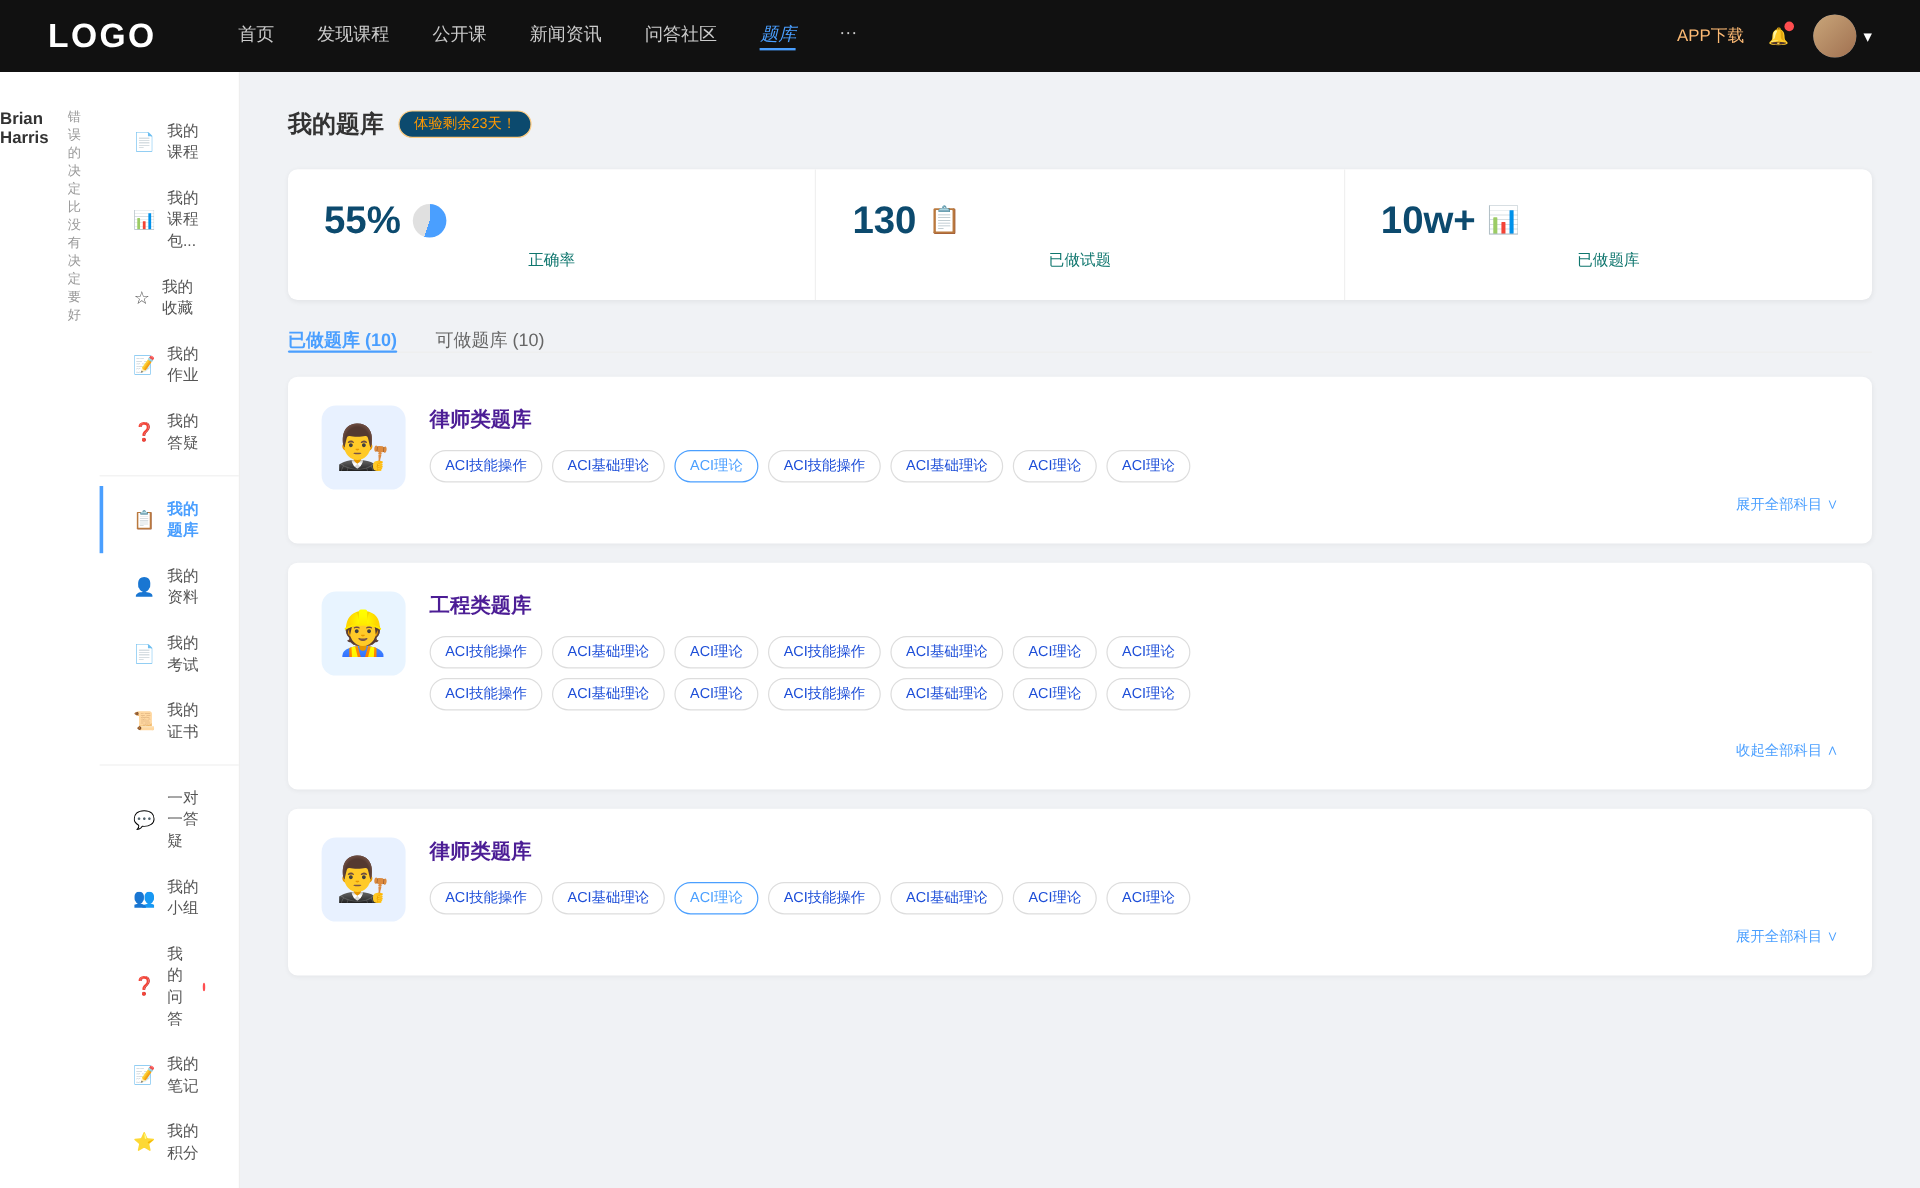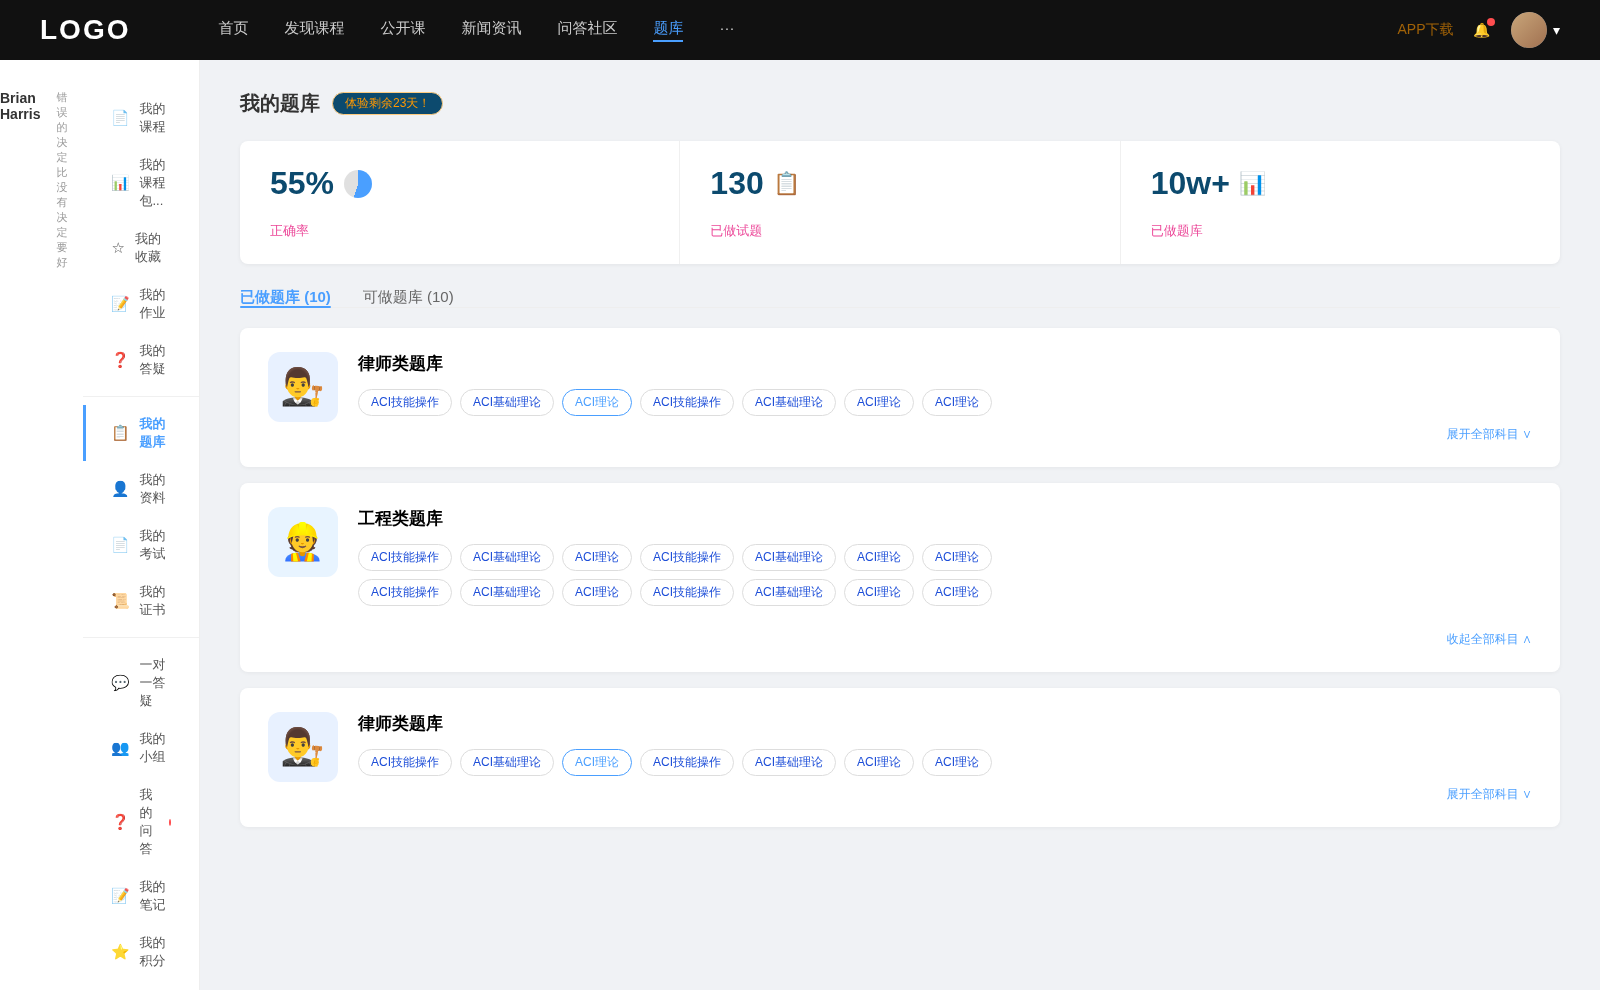--- a/index.html
+++ b/index.html
@@ -13,47 +13,48 @@
       align-items: center;
       padding: 0 40px;
       position: sticky;
       top: 0;
       z-index: 100;
     }
     .navbar .logo {
       color: white;
       font-size: 28px;
       font-weight: bold;
-      margin-right: 88px;
+      margin-right: 68px;
       letter-spacing: 2px;
     }
     .navbar .nav-links {
       display: flex;
       gap: 36px;
       flex: 1;
     }
     .navbar .nav-links a {
       color: #ccc;
       text-decoration: none;
       font-size: 15px;
       cursor: pointer;
     }
     .navbar .nav-links a.active {
       color: #4a9fff;
       border-bottom: 2px solid #4a9fff;
       padding-bottom: 2px;
+      font-style: italic;
     }
     .navbar .nav-right {
       display: flex;
       align-items: center;
       gap: 20px;
       color: white;
       font-size: 14px;
     }
-    .app-download { cursor: pointer; color: #a16207; }
+    .app-download { cursor: pointer; color: #fdba74; }
     .bell-icon { position: relative; cursor: pointer; }
     .bell-badge {
       position: absolute;
       top: -4px;
       right: -4px;
       background: #ff4d4f;
       border-radius: 50%;
       width: 8px; height: 8px;
     }
     .avatar-area {
@@ -209,22 +210,23 @@
       align-items: center;
       gap: 10px;
     }
     .stat-value {
       font-size: 32px;
       font-weight: 700;
       color: #0c4a6e;
     }
     .stat-label {
       font-size: 13px;
-      color: #ec4899;
-      margin-top: 16px;
+      color: #0f766e;
+      margin-top: 2px;
+      text-align: center;
     }
 
     
     .tabs-row {
       display: flex;
       gap: 32px;
       margin-bottom: 20px;
       border-bottom: 1px solid #eee;
     }
     .tab {
@@ -269,21 +271,21 @@
       justify-content: center;
       flex-shrink: 0;
     }
     .qbank-person-icon {
       font-size: 36px;
     }
     .qbank-body { flex: 1; }
     .qbank-title {
       font-size: 17px;
       font-weight: 600;
-      color: #000000;
+      color: #4c1d95;
       margin-bottom: 14px;
     }
     .qbank-tags {
       display: flex;
       flex-wrap: wrap;
       gap: 8px;
     }
     .tag {
       padding: 4px 12px;
       border: 1px solid #ddd;

